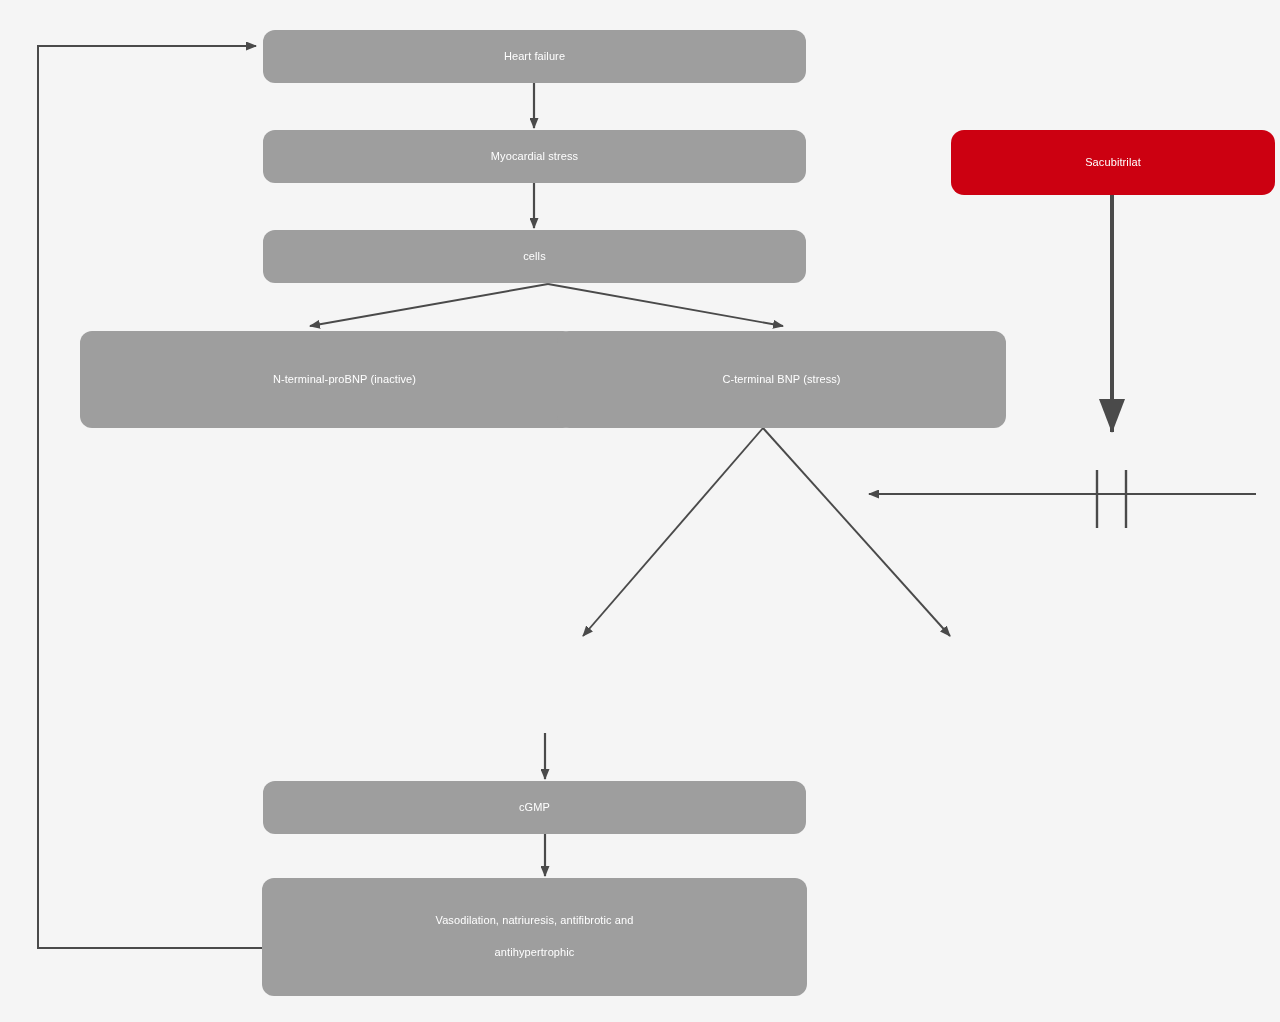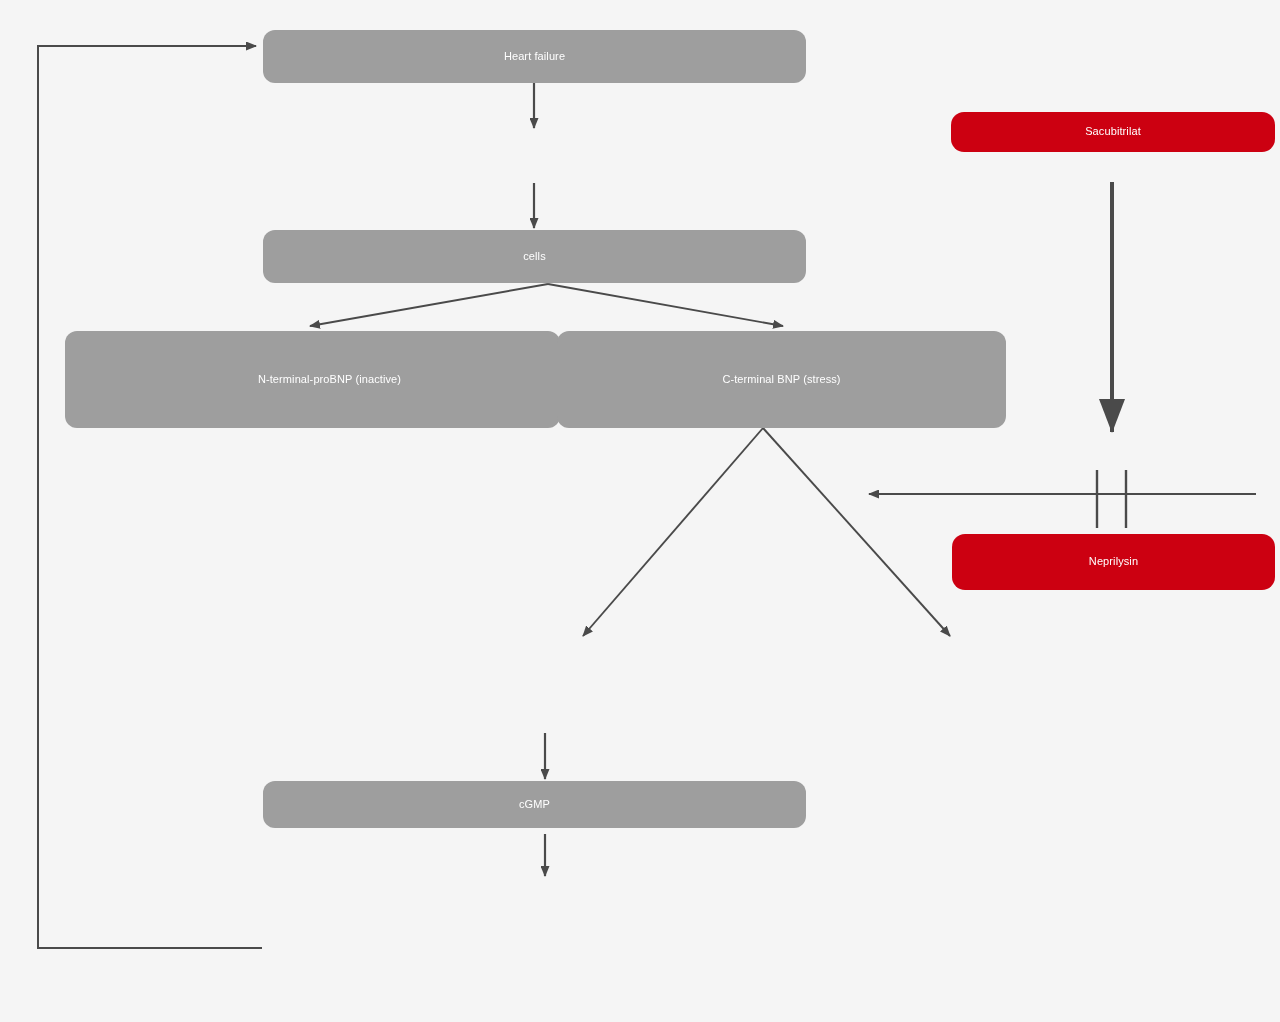--- a/index.html
+++ b/index.html
@@ -104,41 +104,47 @@
     <g>
       <line x1="1097" y1="470" x2="1097" y2="528" stroke="#4a4a4a" stroke-width="2.4"></line>
       <line x1="1126" y1="470" x2="1126" y2="528" stroke="#4a4a4a" stroke-width="2.4"></line>
     </g>
   </svg>
 
   <div class="node gray" style="left:263px; top:30px; width:543px; height:53px;">
     <span class="label">Heart failure</span>
   </div>
 
+  <div class="node gray" style="left:263px; top:130px; width:543px; height:53px;">
+    <span class="label">Myocardial stress</span>
+  </div>
 
   <div class="node gray" style="left:263px; top:230px; width:543px; height:53px;">
     <span class="label">cells</span>
   </div>
 
-  <div class="node gray" style="left:65px; top:331px; width:495px; height:97px;padding-left:48px;">
+  <div class="node gray" style="left:80px; top:331px; width:495px; height:97px;padding-left:48px;">
     <span class="label">N-terminal-proBNP (inactive)</span>
   </div>
 
   <div class="node gray" style="left:557px; top:331px; width:449px; height:97px;">
     <span class="label">C-terminal BNP (stress)</span>
   </div>
 
 
 
-  <div class="node gray" style="left:263px; top:781px; width:543px; height:47px;border-radius:12px;">
+  <div class="node gray" style="left:263px; top:781px; width:543px; height:53px;border-radius:12px;">
     <span class="label">cGMP</span>
   </div>
 
+  <div class="node gray" style="left:262px; top:878px; width:545px; height:118px;">
+    <span class="label two-line">
+      <span>Vasodilation, natriuresis, antifibrotic and</span><br>
+      <span>antihypertrophic</span>
+    </span>
+  </div>
 
-  <div class="node red" style="left:951px; top:112px; width:324px; height:40px;">
+  <div class="node red" style="left:951px; top:130px; width:324px; height:65px;">
     <span class="label">Sacubitrilat</span>
   </div>
 
-  <div class="node red" style="left:952px; top:534px; width:323px; height:56px;">
-    <span class="label">Neprilysin</span>
-  </div>
 
 </div>
 
 </body></html>

